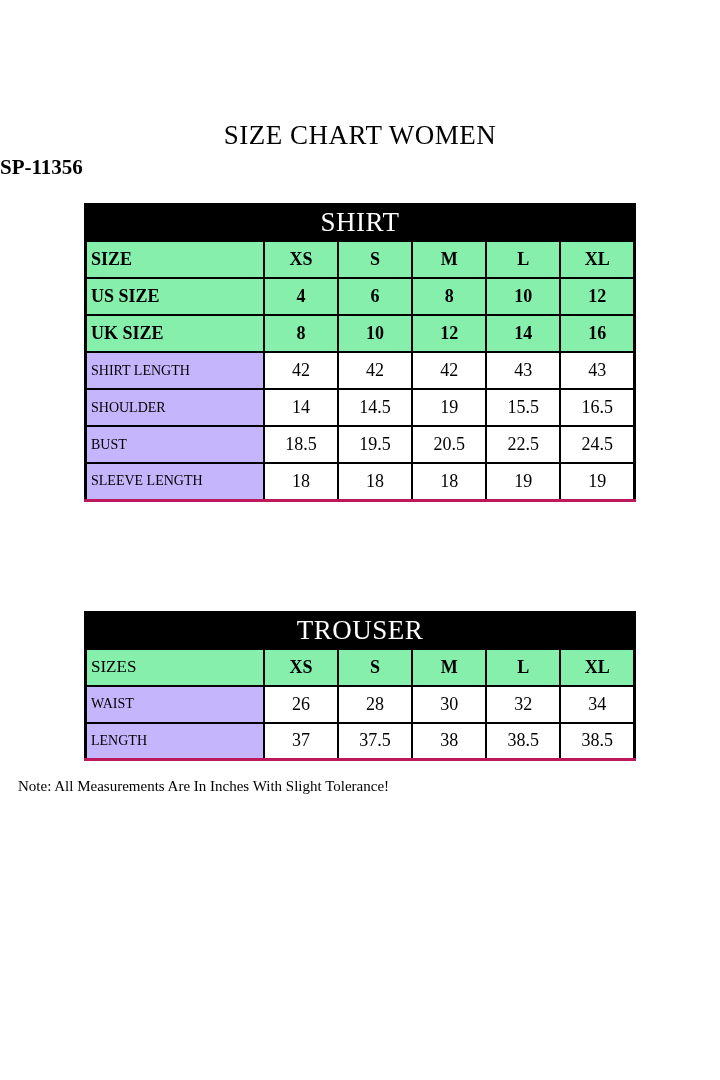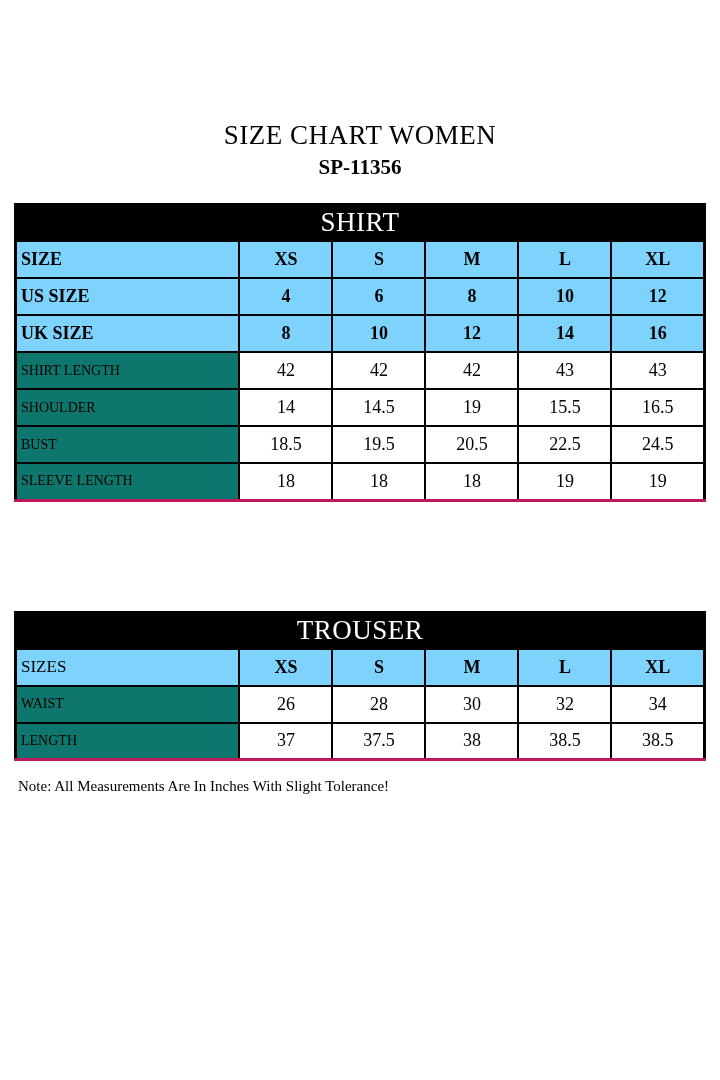--- a/index.html
+++ b/index.html
@@ -19,27 +19,27 @@
     letter-spacing: 0.5px;
     font-weight: 400;
   }
   .article-label {
     margin-top: 30px;
     text-align: center;
     font-size: 18px;
   }
   .article-number {
     margin-top: 4px;
-    text-align: center;
+    text-align: left;
     font-size: 21px;
     font-weight: 700;
   }
 
   table.size-table {
-    width: 692px;
+    width: 552px;
     margin: 0 auto;
     border-collapse: collapse;
     table-layout: fixed;
   }
   table.size-table.shirt { margin-top: 23px; }
   table.size-table.trouser { margin-top: 109px; }
 
   .table-caption-cell {
     background: #000000;
     color: #ffffff;
@@ -53,27 +53,27 @@
   table.size-table td {
     border: 2px solid #000000;
     height: 37px;
     vertical-align: middle;
   }
   table.size-table tr > td:first-child { border-left: 3px solid #000000; }
   table.size-table tr > td:last-child  { border-right: 3px solid #000000; }
   table.size-table tr:last-child > td  { border-bottom: 3px solid #be185d; }
 
   td.label-cell {
-    background: #0f766e;
+    background: #c4b5fd;
     text-align: left;
     padding-left: 4px;
   }
   td.value-cell { text-align: center; }
 
-  tr.hdr-row td { background: #7dd3fc; font-family: Liberation Serif, serif; }
+  tr.hdr-row td { background: #86efac; font-family: Liberation Serif, serif; }
   tr.hdr-row td.label-cell { font-weight: 700; font-size: 18px; }
   tr.hdr-row td.value-cell { font-weight: 700; font-size: 18px; text-align: center; }
   tr.hdr-row.plain-label td.label-cell { font-weight: 400; font-size: 17px; }
 
   tr.data-row td.label-cell { font-weight: 400; font-size: 14px; }
   tr.data-row td.value-cell { background: #ffffff; font-weight: 400; font-size: 18px; }
 
   .note {
     margin: 17px 0 12px 18px;
     font-size: 15px;

